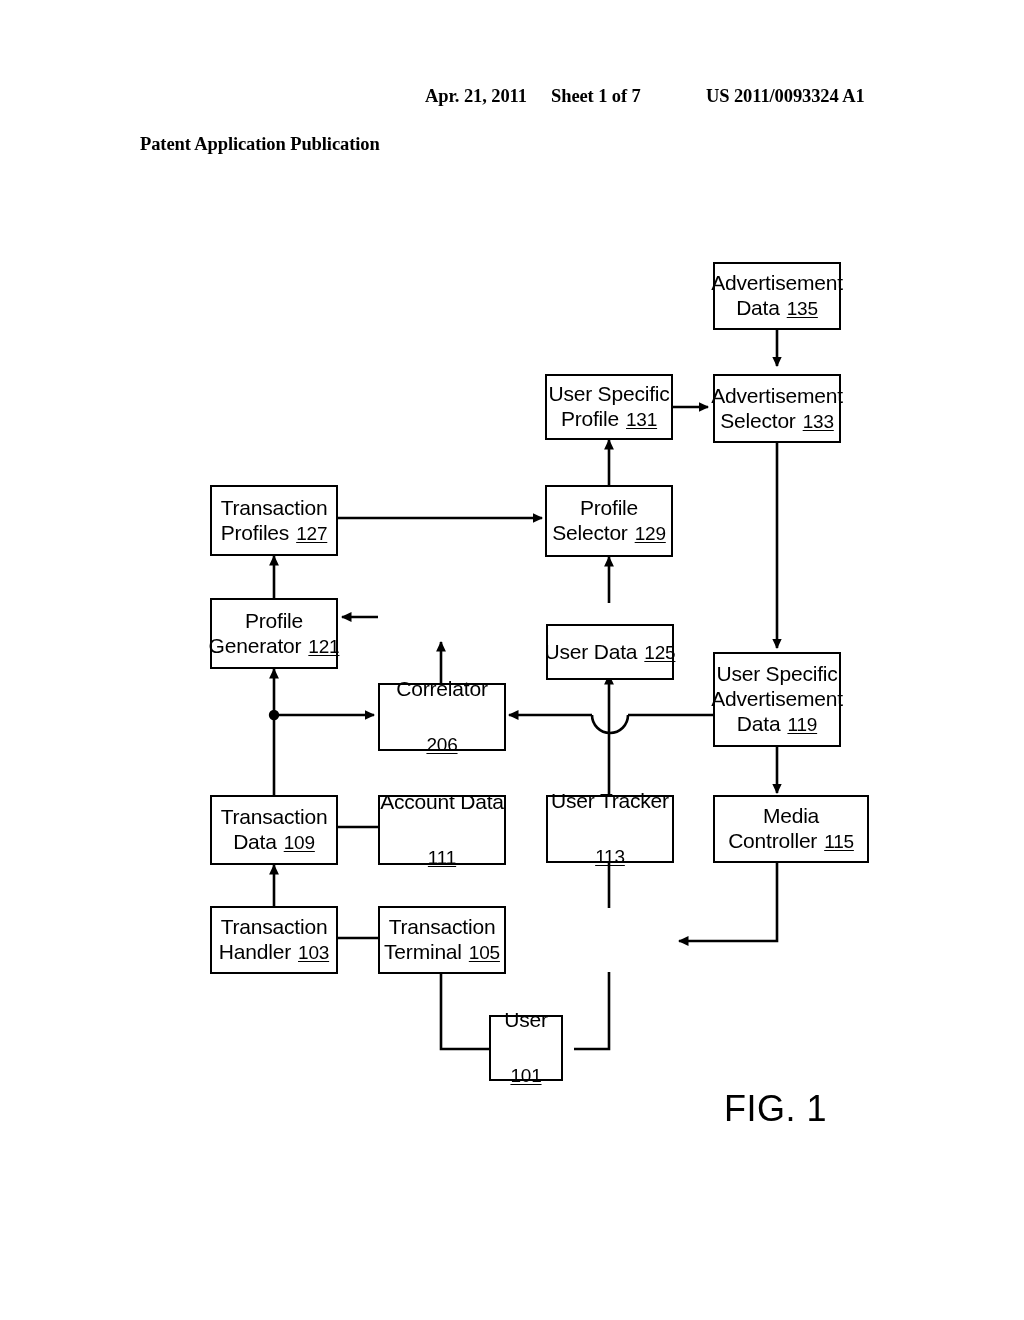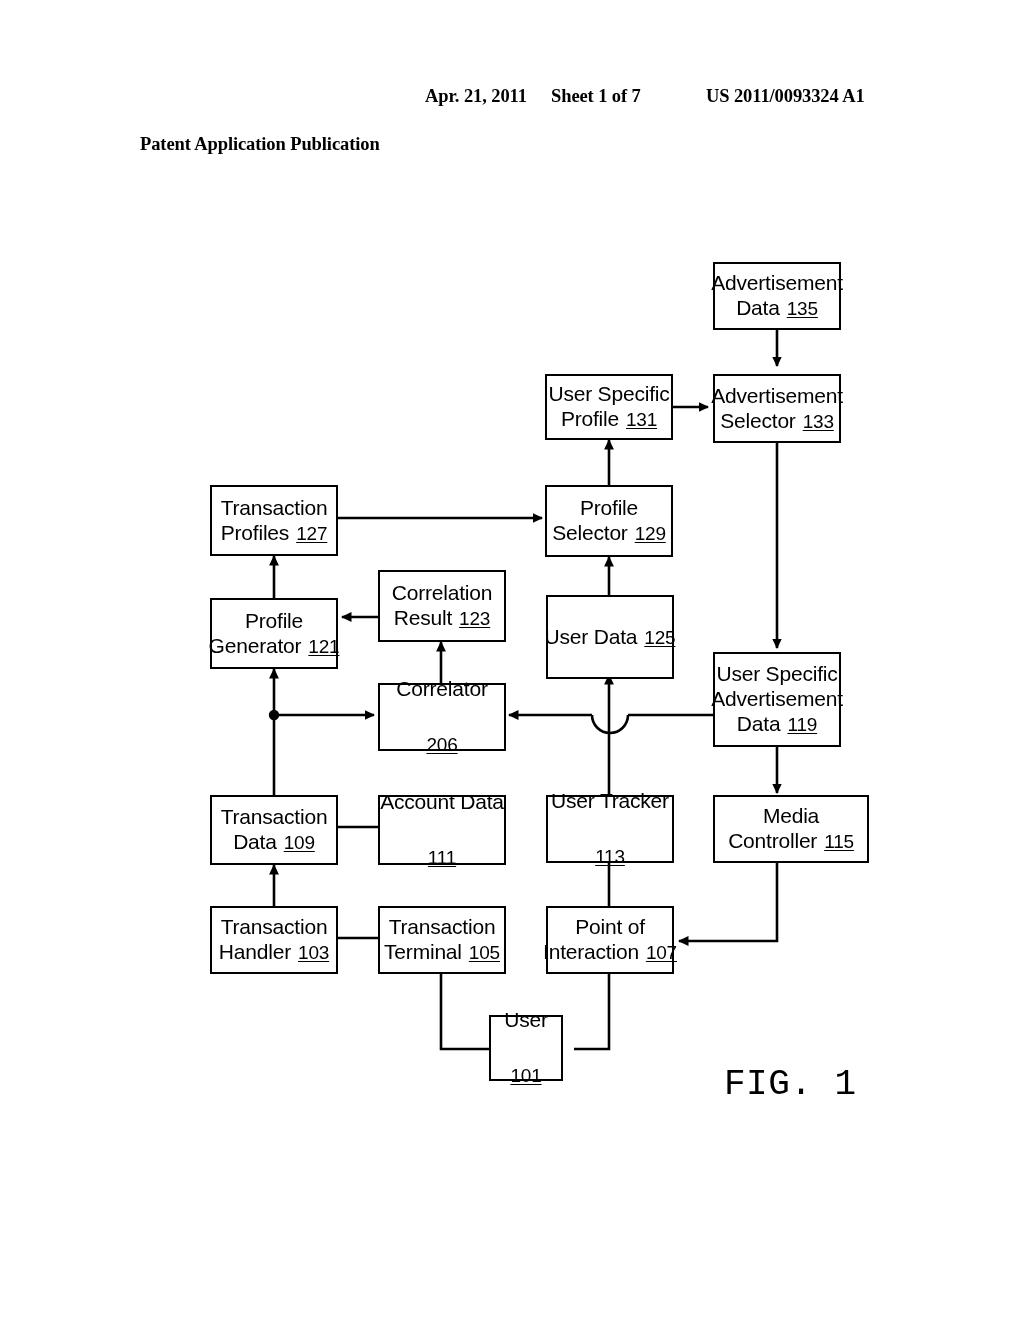--- a/index.html
+++ b/index.html
@@ -32,22 +32,22 @@
   }
   #page-header .hdr-left   { position: absolute; left: 140px; top: 0; margin-top: 48px; }
   #page-header .hdr-mid    { position: absolute; left: 425px; top: 0; }
   #page-header .hdr-sheet  { position: absolute; left: 551px; top: 0; }
   #page-header .hdr-right  { position: absolute; left: 706px; top: 0; }
 
   
   #fig-caption {
     position: absolute;
     left: 724px;
-    top: 1064px;
-    font-family: Liberation Mono, monospace;
+    top: 1088px;
+    font-family: Liberation Sans, sans-serif;
     font-size: 36px;
     letter-spacing: 0.5px;
   }
 
   
   #diagram {
     position: absolute;
     left: 0;
     top: 0;
     width: 1024px;
@@ -178,31 +178,27 @@
   <div class="node" style="left:210px; top:485px; width:128px; height:71px;">
     <span class="ln">Transaction</span>
     <span class="ln"><span>Profiles</span><span class="ref">127</span></span>
   </div>
 
   <div class="node" style="left:545px; top:485px; width:128px; height:72px;">
     <span class="ln">Profile</span>
     <span class="ln"><span>Selector</span><span class="ref">129</span></span>
   </div>
 
-  <div class="node" style="left:378px; top:570px; width:128px; height:72px;">
-    <span class="ln">Correlation</span>
-    <span class="ln"><span>Result</span><span class="ref">123</span></span>
-  </div>
 
   <div class="node" style="left:210px; top:598px; width:128px; height:71px;">
     <span class="ln">Profile</span>
     <span class="ln"><span>Generator</span><span class="ref">121</span></span>
   </div>
 
-  <div class="node" style="left:546px; top:595px; width:128px; height:84px;">
+  <div class="node" style="left:546px; top:624px; width:128px; height:56px;">
     <span class="ln"><span>User Data</span><span class="ref">125</span></span>
   </div>
 
   <div class="node" style="left:713px; top:652px; width:128px; height:95px;">
     <span class="ln">User Specific</span>
     <span class="ln">Advertisement</span>
     <span class="ln"><span>Data</span><span class="ref">119</span></span>
   </div>
 
   <div class="node" style="left:378px; top:683px; width:128px; height:68px;">
@@ -233,24 +229,20 @@
   <div class="node" style="left:210px; top:906px; width:128px; height:68px;">
     <span class="ln">Transaction</span>
     <span class="ln"><span>Handler</span><span class="ref">103</span></span>
   </div>
 
   <div class="node" style="left:378px; top:906px; width:128px; height:68px;">
     <span class="ln">Transaction</span>
     <span class="ln"><span>Terminal</span><span class="ref">105</span></span>
   </div>
 
-  <div class="node" style="left:546px; top:906px; width:128px; height:68px;">
-    <span class="ln">Point of</span>
-    <span class="ln"><span>Interaction</span><span class="ref">107</span></span>
-  </div>
 
   <div class="node" style="left:489px; top:1015px; width:74px; height:66px;">
     <span class="ln">User</span>
     <span class="ln ref solo">101</span>
   </div>
 
 </div>
 
 <div id="fig-caption">FIG. 1</div>
 

